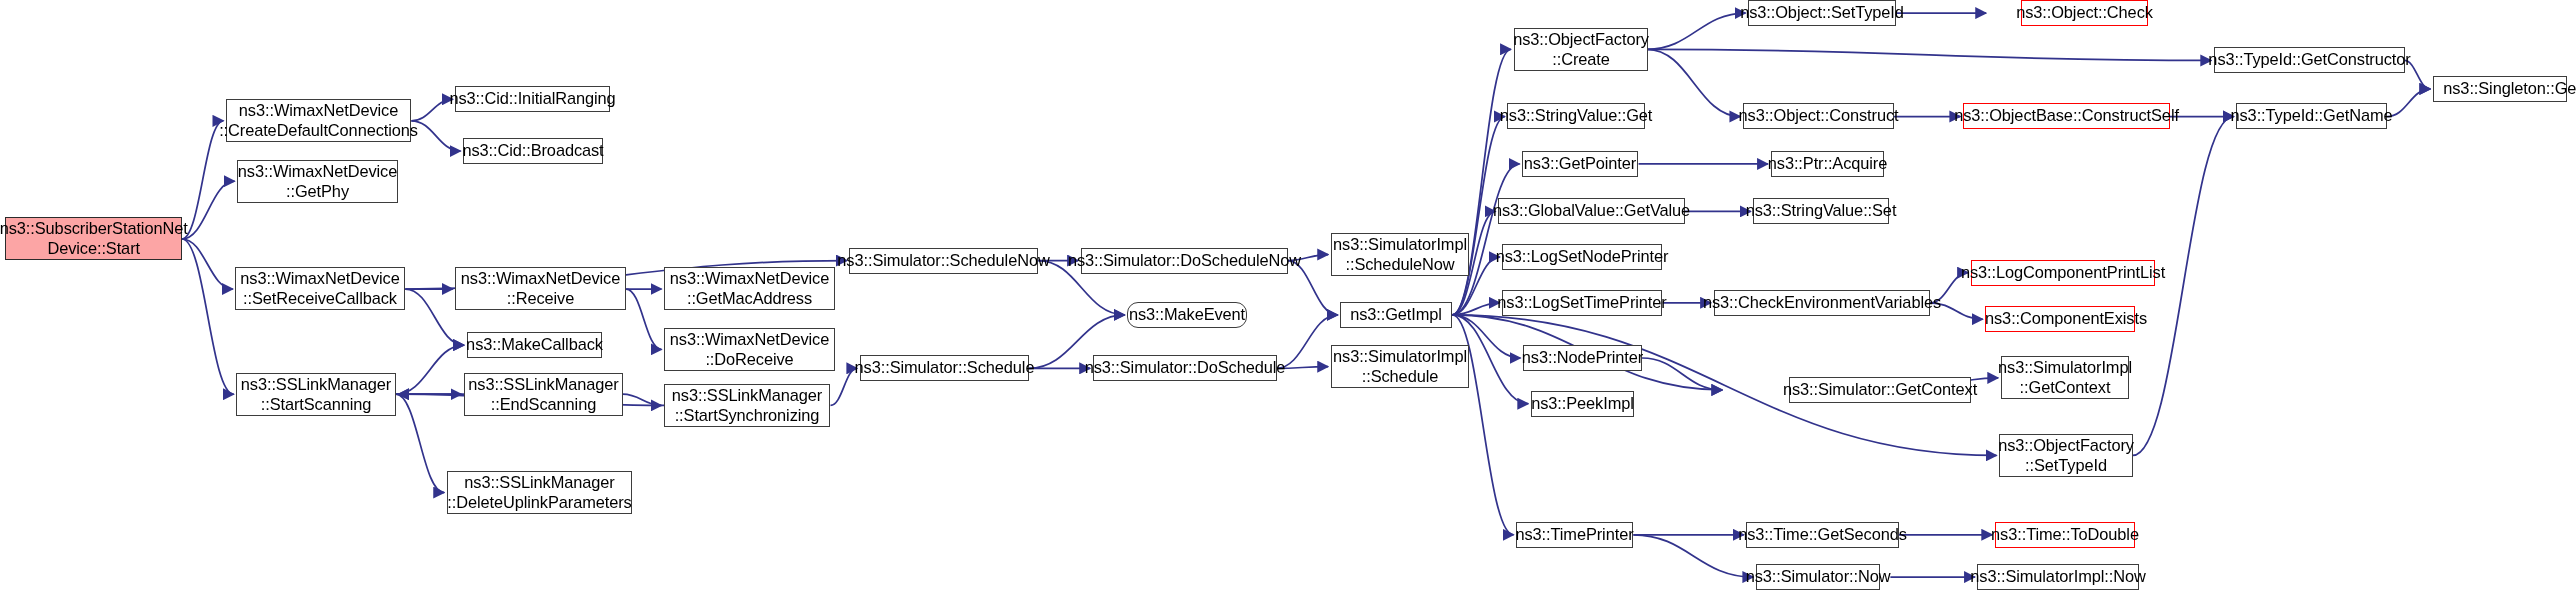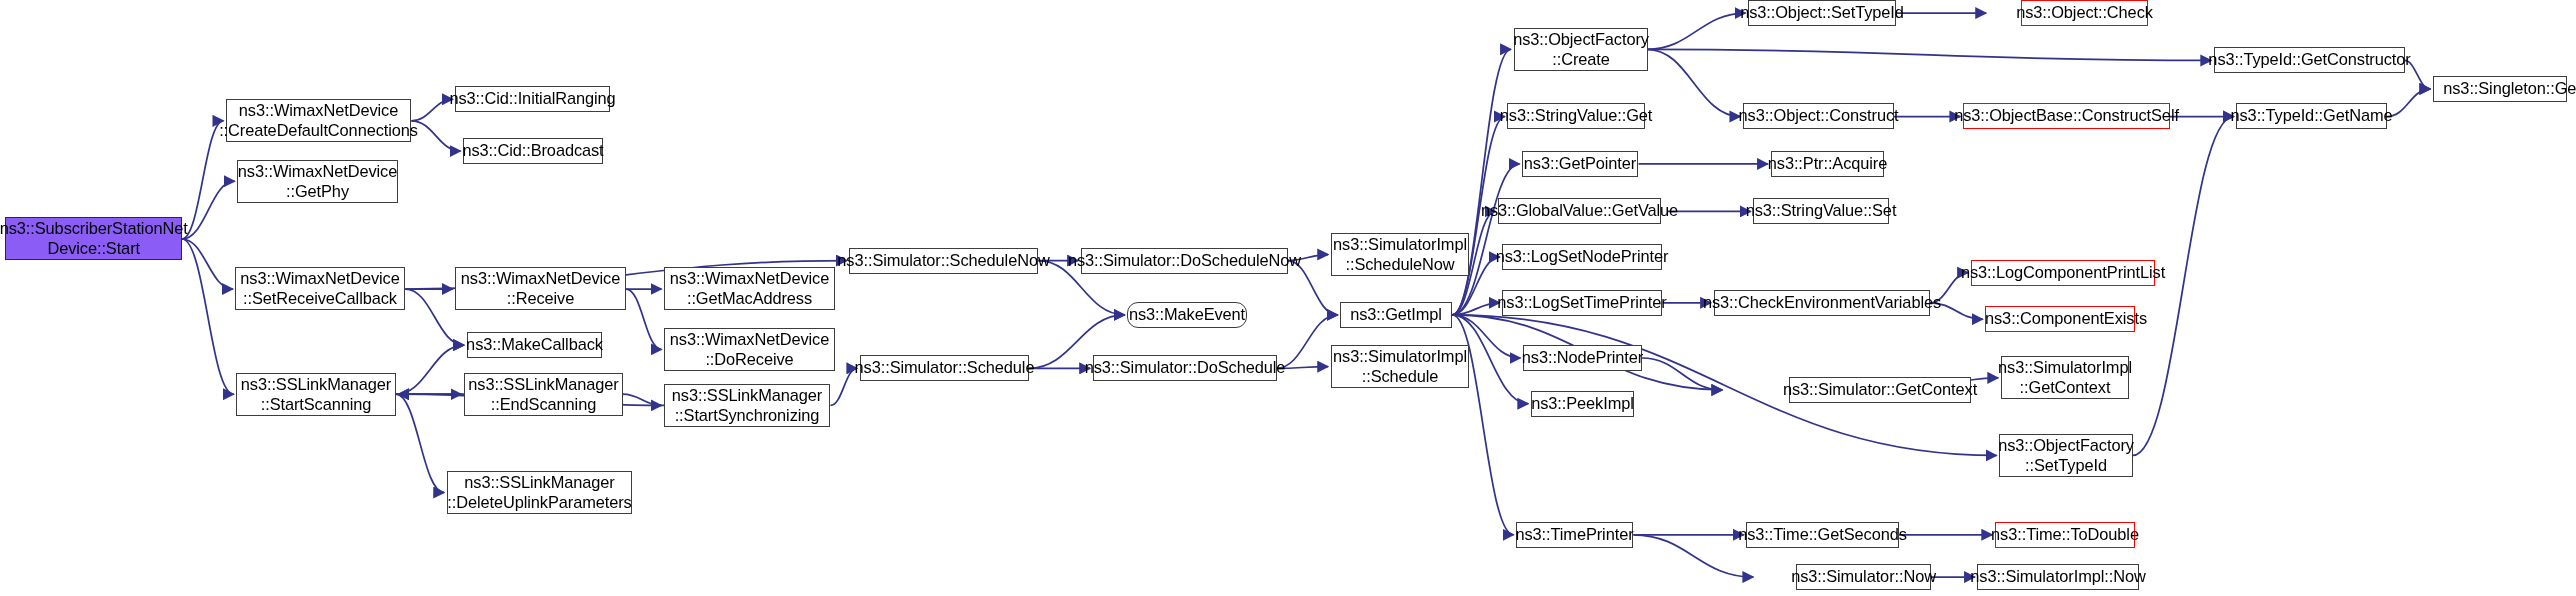--- a/index.html
+++ b/index.html
@@ -34,21 +34,21 @@
     background: #ffffff;
     border: 1.7px solid #3d3d3d;
     color: #000000;
     font-size: 16.4px;
     line-height: 1.18;
     letter-spacing: -0.1px;
     white-space: pre;
     z-index: 5;
   }
   .node.root {
-    background: #8b5cf6;
+    background: #fca5a5;
     border-color: #2b2b2b;
   }
   .node.missing {
     border-color: #ff0000;
     border-width: 1.7px;
   }
   .node .lbl {
     display: block;
     padding: 0 5.2px;
   }
@@ -156,34 +156,34 @@
       <div class="node" style="left: 1127px; top: 302px; width: 120px; height: 26px; border-radius: 11px;"><span class="lbl">ns3::MakeEvent</span></div>
       <div class="node" style="left: 1331px; top: 233px; width: 138px; height: 43px;"><span class="lbl">ns3::SimulatorImpl
 ::ScheduleNow</span></div>
       <div class="node" style="left: 1331px; top: 345px; width: 138px; height: 43px;"><span class="lbl">ns3::SimulatorImpl
 ::Schedule</span></div>
       <div class="node" style="left: 1340px; top: 302px; width: 112px; height: 26px;"><span class="lbl">ns3::GetImpl</span></div>
       <div class="node" style="left: 1514px; top: 28px; width: 134px; height: 43px;"><span class="lbl">ns3::ObjectFactory
 ::Create</span></div>
       <div class="node" style="left: 1507px; top: 103px; width: 138px; height: 26px;"><span class="lbl">ns3::StringValue::Get</span></div>
       <div class="node" style="left: 1522px; top: 151px; width: 116px; height: 26px;"><span class="lbl">ns3::GetPointer</span></div>
-      <div class="node" style="left: 1498px; top: 198px; width: 163px; height: 26px;"><span class="lbl">ns3::GlobalValue::GetValue</span></div>
+      <div class="node" style="left: 1498px; top: 198px; width: 187px; height: 26px;"><span class="lbl">ns3::GlobalValue::GetValue</span></div>
       <div class="node" style="left: 1502px; top: 244px; width: 160px; height: 26px;"><span class="lbl">ns3::LogSetNodePrinter</span></div>
       <div class="node" style="left: 1502px; top: 290px; width: 160px; height: 26px;"><span class="lbl">ns3::LogSetTimePrinter</span></div>
       <div class="node" style="left: 1523px; top: 345px; width: 119px; height: 26px;"><span class="lbl">ns3::NodePrinter</span></div>
       <div class="node" style="left: 1531px; top: 391px; width: 103px; height: 26px;"><span class="lbl">ns3::PeekImpl</span></div>
       <div class="node" style="left: 1516px; top: 522px; width: 117px; height: 26px;"><span class="lbl">ns3::TimePrinter</span></div>
       <div class="node" style="left: 1748px; top: 0px; width: 148px; height: 26px;"><span class="lbl">ns3::Object::SetTypeId</span></div>
       <div class="node" style="left: 1743px; top: 103px; width: 151px; height: 26px;"><span class="lbl">ns3::Object::Construct</span></div>
       <div class="node" style="left: 1771px; top: 151px; width: 113px; height: 26px;"><span class="lbl">ns3::Ptr::Acquire</span></div>
       <div class="node" style="left: 1753px; top: 198px; width: 136px; height: 26px;"><span class="lbl">ns3::StringValue::Set</span></div>
       <div class="node" style="left: 1714px; top: 290px; width: 216px; height: 26px;"><span class="lbl">ns3::CheckEnvironmentVariables</span></div>
       <div class="node" style="left: 1789px; top: 377px; width: 182px; height: 26px;"><span class="lbl">ns3::Simulator::GetContext</span></div>
       <div class="node" style="left: 1746px; top: 522px; width: 153px; height: 26px; justify-content: center;"><span class="lbl">ns3::Time::GetSeconds</span></div>
-      <div class="node" style="left: 1756px; top: 564px; width: 135px; height: 26px; margin-left: 40px;"><span class="lbl">ns3::Simulator::Now</span></div>
+      <div class="node" style="left: 1756px; top: 564px; width: 124px; height: 26px;"><span class="lbl">ns3::Simulator::Now</span></div>
       <div class="node missing" style="left: 1989px; top: 0px; width: 127px; height: 26px; margin-left: 32px;"><span class="lbl">ns3::Object::Check</span></div>
       <div class="node missing" style="left: 1963px; top: 103px; width: 207px; height: 26px;"><span class="lbl">ns3::ObjectBase::ConstructSelf</span></div>
       <div class="node missing" style="left: 1971px; top: 260px; width: 184px; height: 26px;"><span class="lbl">ns3::LogComponentPrintList</span></div>
       <div class="node missing" style="left: 1985px; top: 306px; width: 150px; height: 26px; padding-left: 12px;"><span class="lbl">ns3::ComponentExists</span></div>
       <div class="node" style="left: 2001px; top: 356px; width: 128px; height: 43px;"><span class="lbl">ns3::SimulatorImpl
 ::GetContext</span></div>
       <div class="node" style="left: 1999px; top: 434px; width: 134px; height: 43px;"><span class="lbl">ns3::ObjectFactory
 ::SetTypeId</span></div>
       <div class="node missing" style="left: 1995px; top: 522px; width: 140px; height: 26px;"><span class="lbl">ns3::Time::ToDouble</span></div>
       <div class="node" style="left: 1977px; top: 564px; width: 162px; height: 26px;"><span class="lbl">ns3::SimulatorImpl::Now</span></div>

